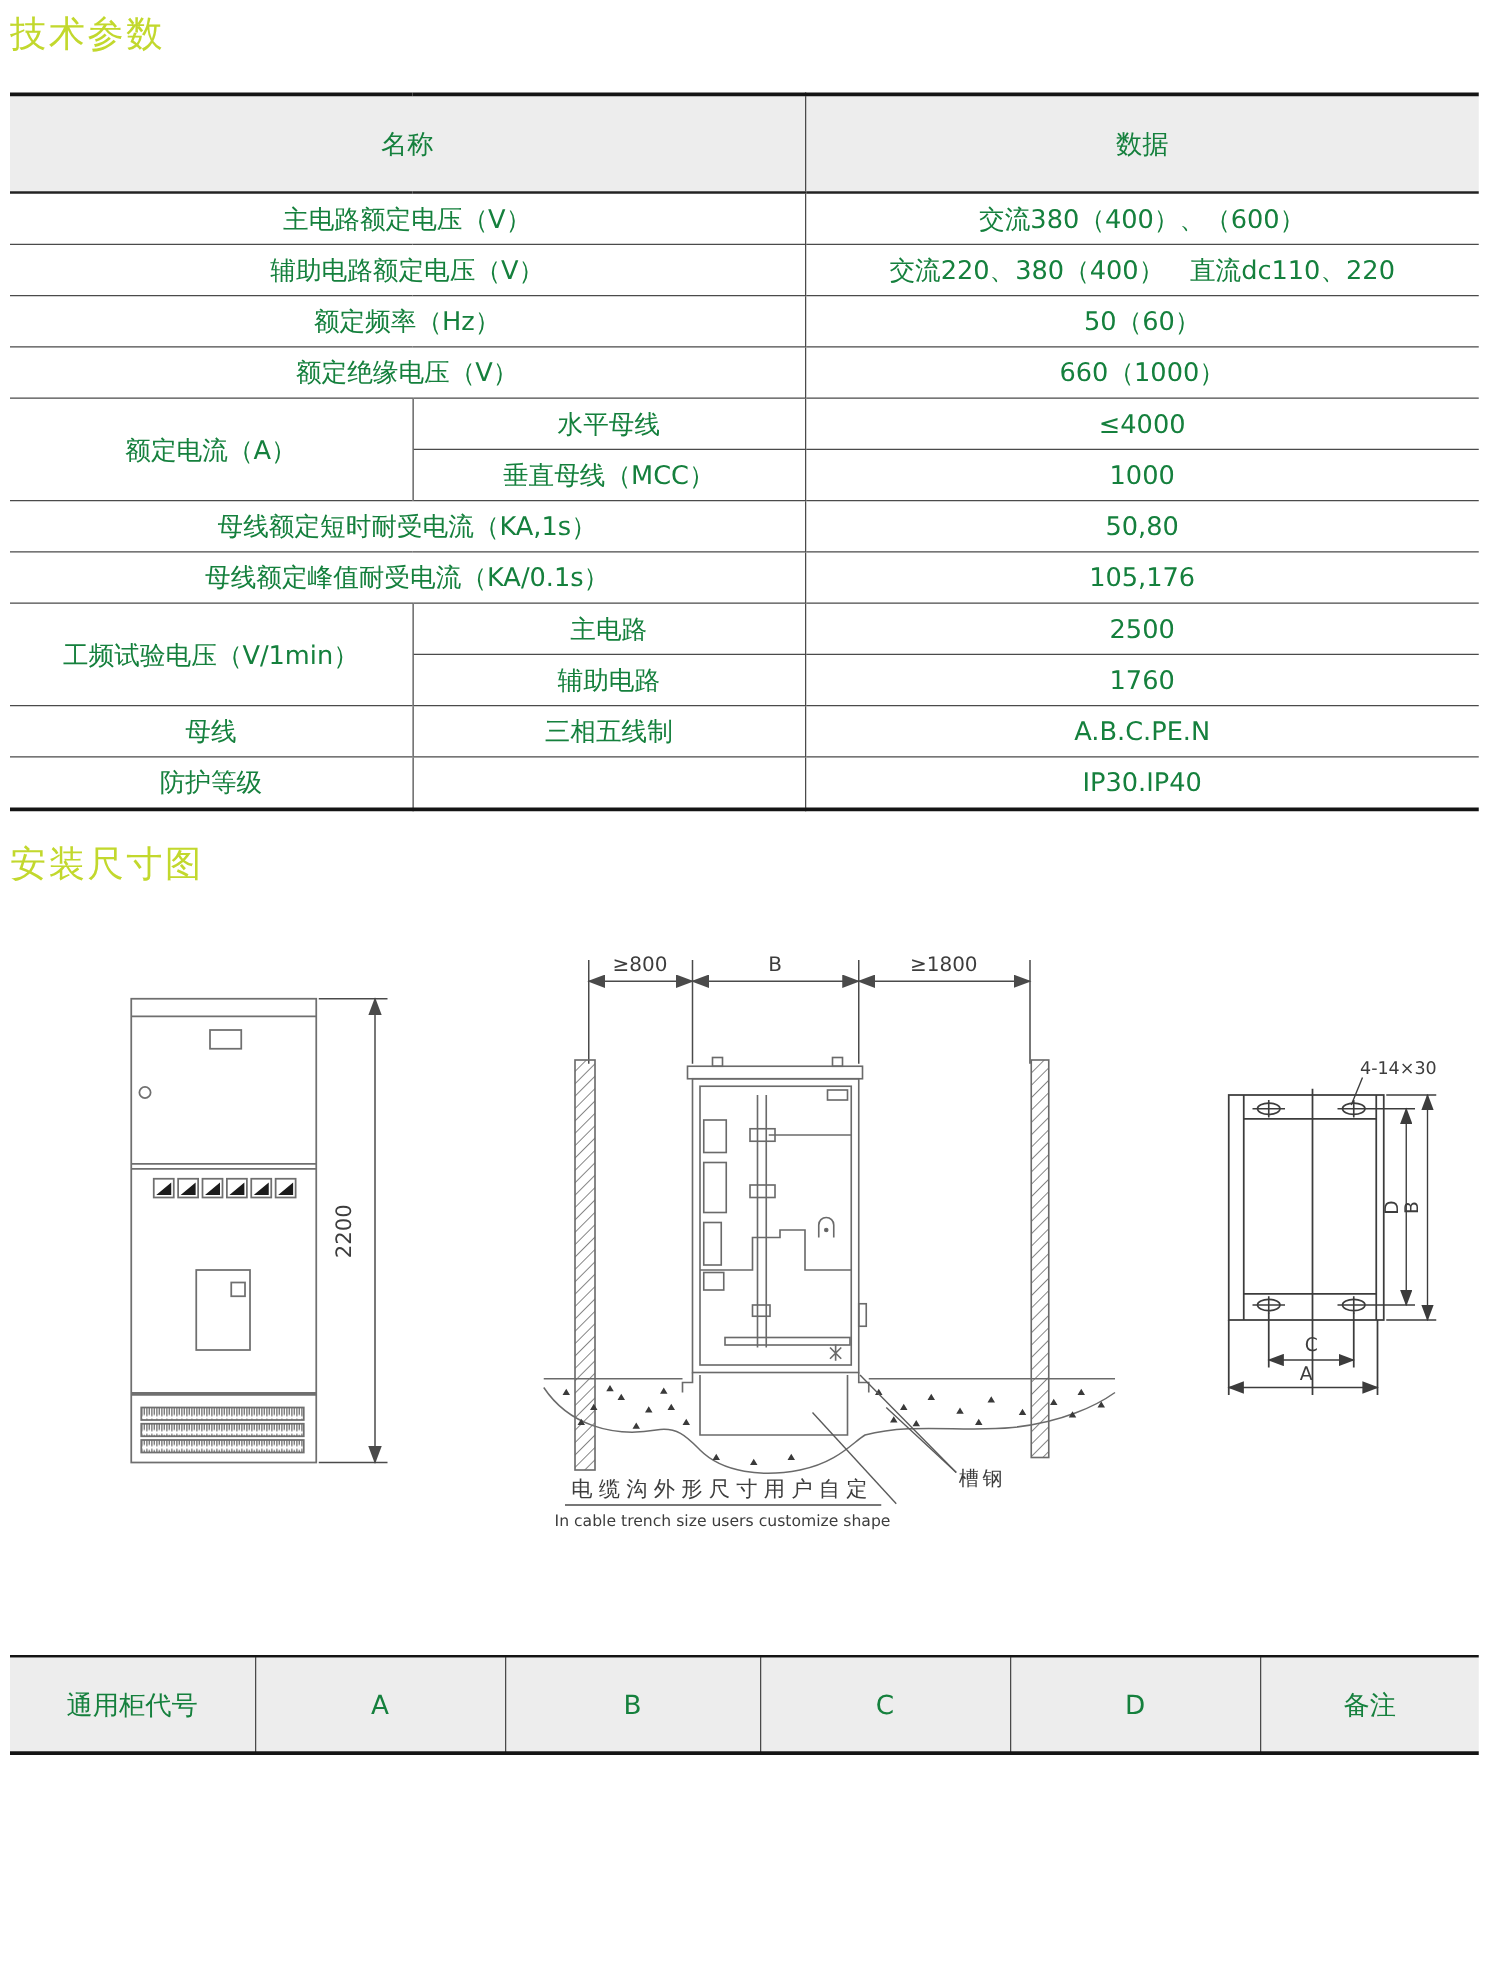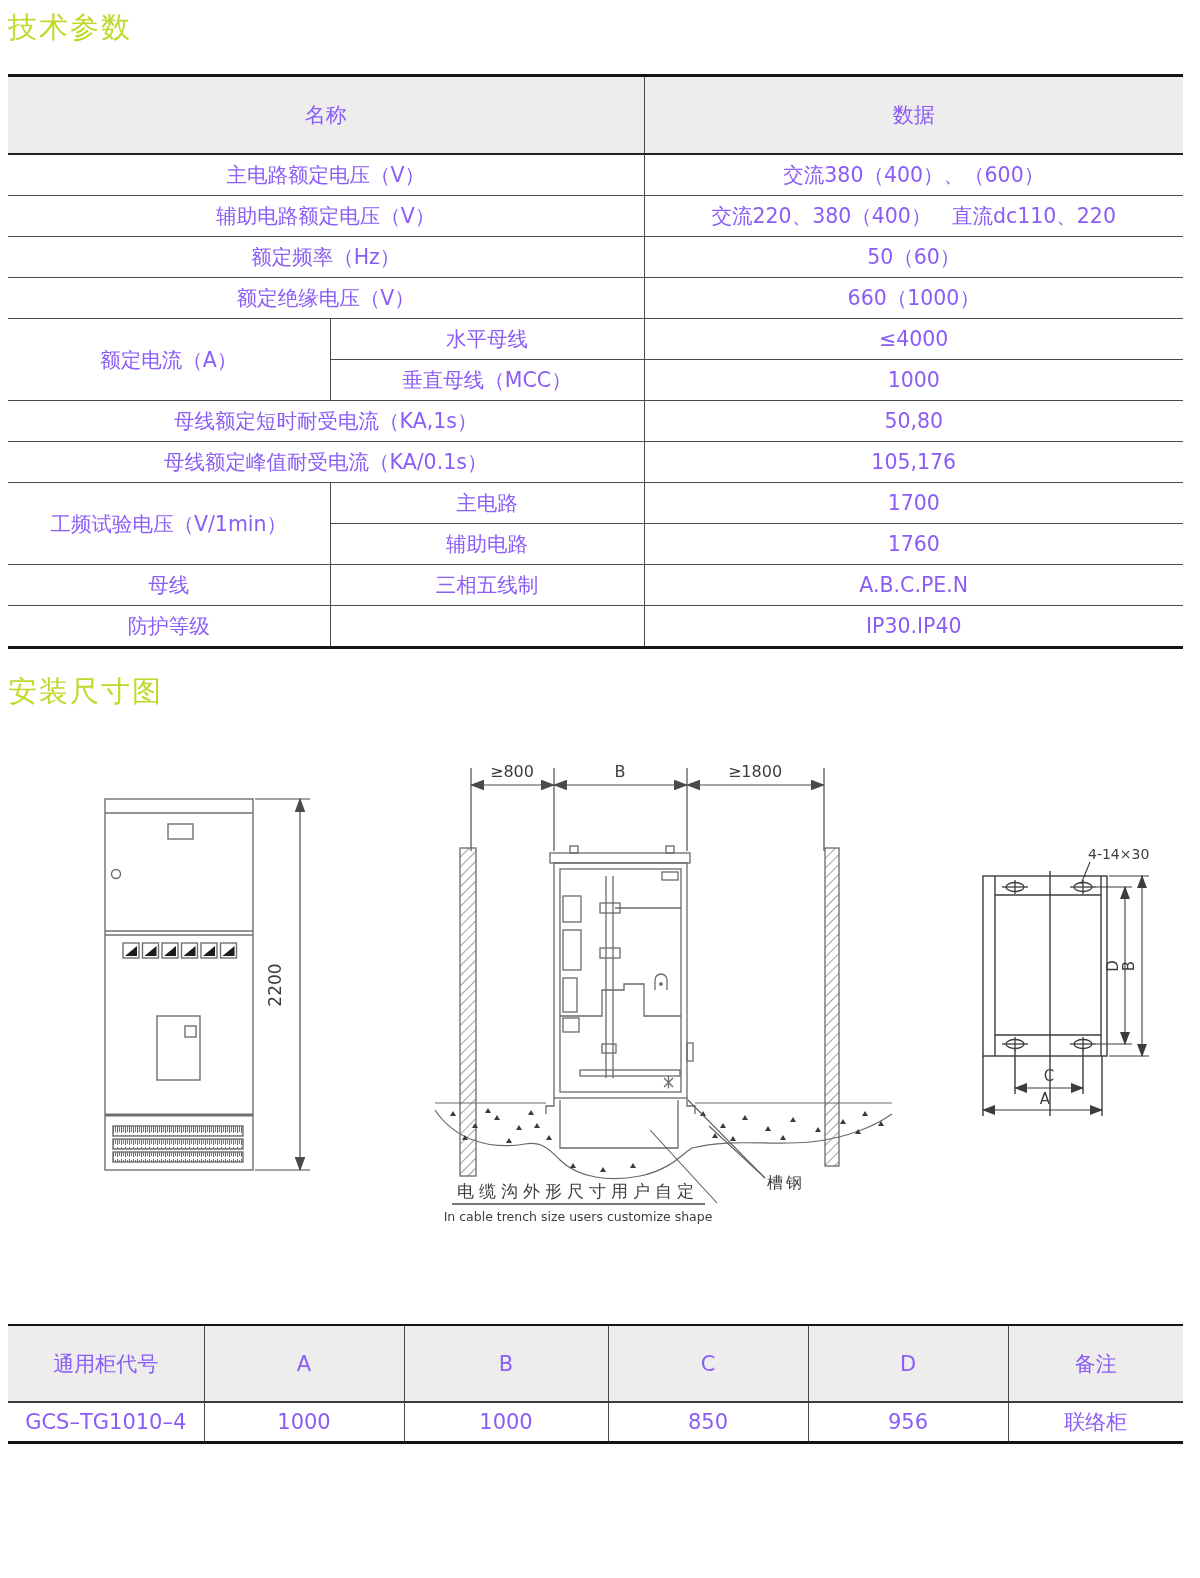--- a/index.html
+++ b/index.html
@@ -5,21 +5,21 @@
   html,body{margin:0;padding:0;background:#fff;}
   .page{position:relative;width:1200px;height:1578px;background:#ffffff;overflow:hidden;
         font-family:"DejaVu Sans","Liberation Sans",sans-serif;color:#2c2c2c;}
   .sec-title{position:absolute;left:8px;margin:0;font-size:29px;font-weight:500;
              letter-spacing:2px;color:#c2d82d;}
   #t1{top:8px;}
   #t2{top:672px;font-family:Liberation Mono, monospace;}
 
   
   table{border-collapse:collapse;table-layout:fixed;}
-  td{text-align:center;vertical-align:middle;font-size:20.5px;color:#8b5cf6;
+  td{text-align:center;vertical-align:middle;font-size:20.5px;color:#15803d;
      overflow:hidden;white-space:nowrap;}
   .spec{position:absolute;left:8px;top:74px;width:1175px;
         border-top:3px solid #141414;border-bottom:3px solid #141414;}
   .spec td{border-top:1.5px solid #4a4a4a;height:38px;}
   .spec td + td{border-left:1.5px solid #4a4a4a;margin-left:48px;}
   .spec td.bl{border-left:1.5px solid #4a4a4a;}
   .spec tr.hdr td{height:74px;background:#ededed;border-top:none;border-bottom:2px solid #222;font-size:21px;}
 
   
   .dim{position:absolute;left:8px;top:1324px;width:1175px;
@@ -82,21 +82,21 @@
       <td colspan="2">母线额定短时耐受电流（KA,1s）</td>
       <td>50,80</td>
     </tr>
     <tr>
       <td colspan="2">母线额定峰值耐受电流（KA/0.1s）</td>
       <td>105,176</td>
     </tr>
     <tr>
       <td rowspan="2">工频试验电压（V/1min）</td>
       <td>主电路</td>
-      <td>1700</td>
+      <td>2500</td>
     </tr>
     <tr>
       <td class="bl">辅助电路</td>
       <td>1760</td>
     </tr>
     <tr>
       <td>母线</td>
       <td>三相五线制</td>
       <td>A.B.C.PE.N</td>
     </tr>
@@ -287,24 +287,16 @@
       </colgroup>
     <tbody>
         <tr class="hdr">
       <td>通用柜代号</td>
       <td>A</td>
       <td>B</td>
       <td>C</td>
       <td>D</td>
       <td>备注</td>
     </tr>
-    <tr>
-      <td>GCS–TG1010–4</td>
-      <td>1000</td>
-      <td>1000</td>
-      <td>850</td>
-      <td>956</td>
-      <td>联络柜</td>
-    </tr>
   </tbody>
     </table>
 
 </div>
 
 </body></html>

